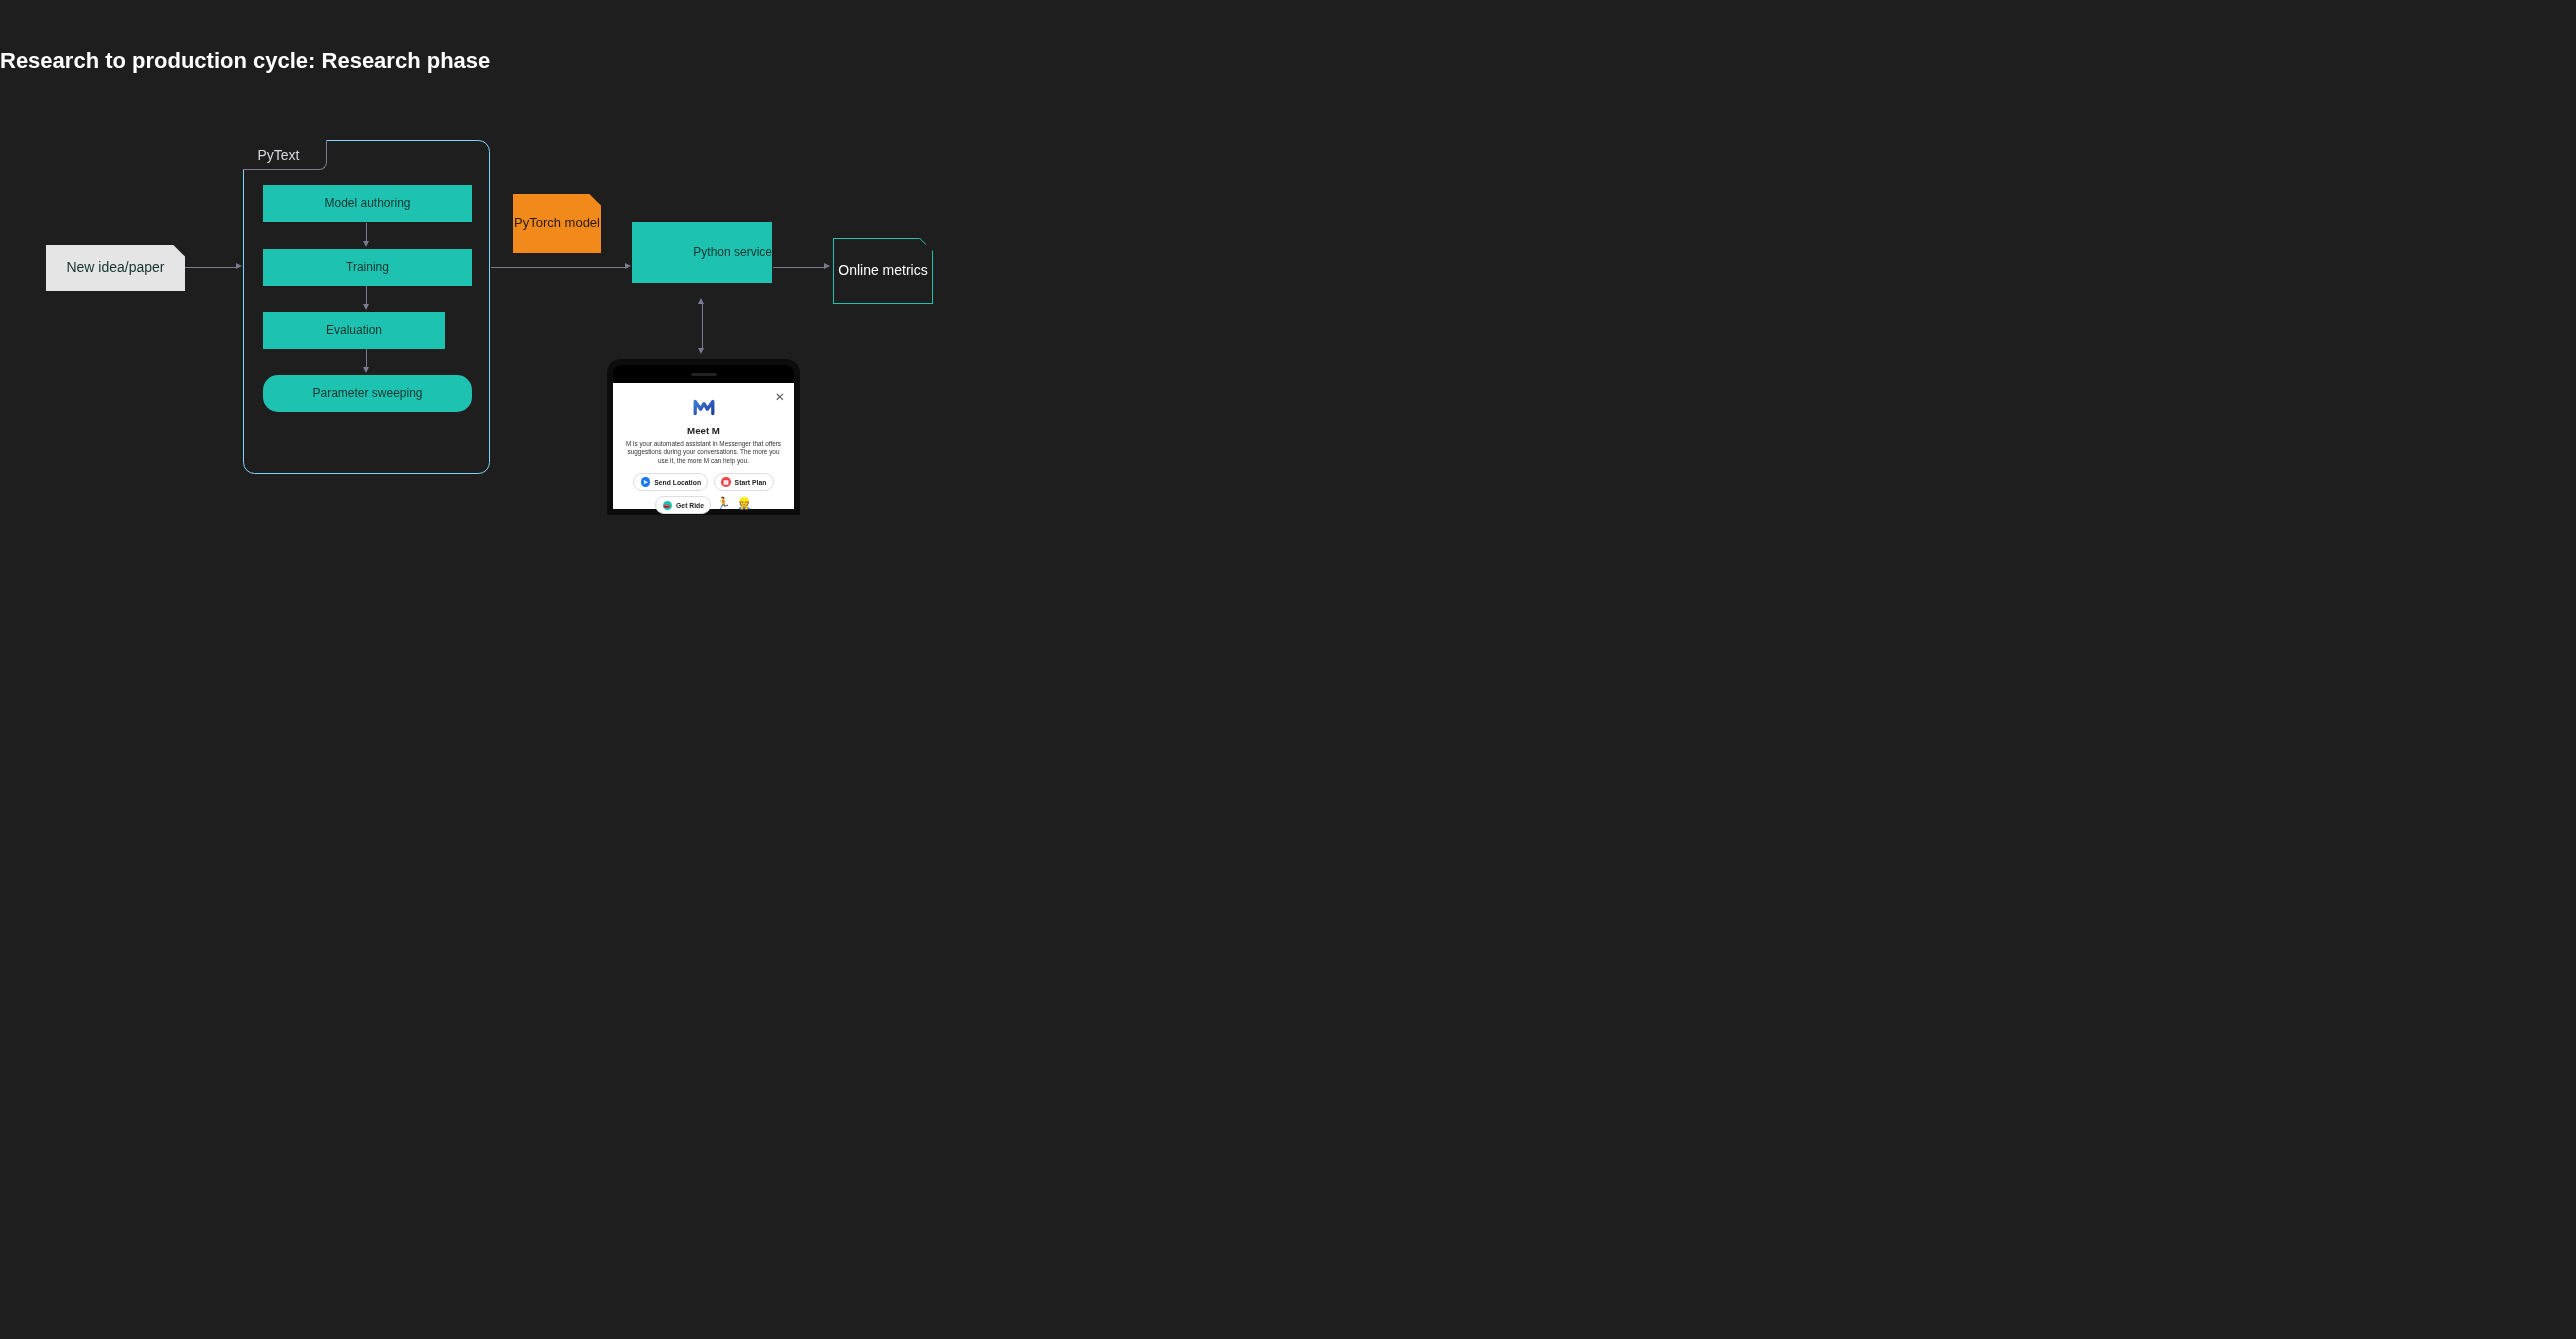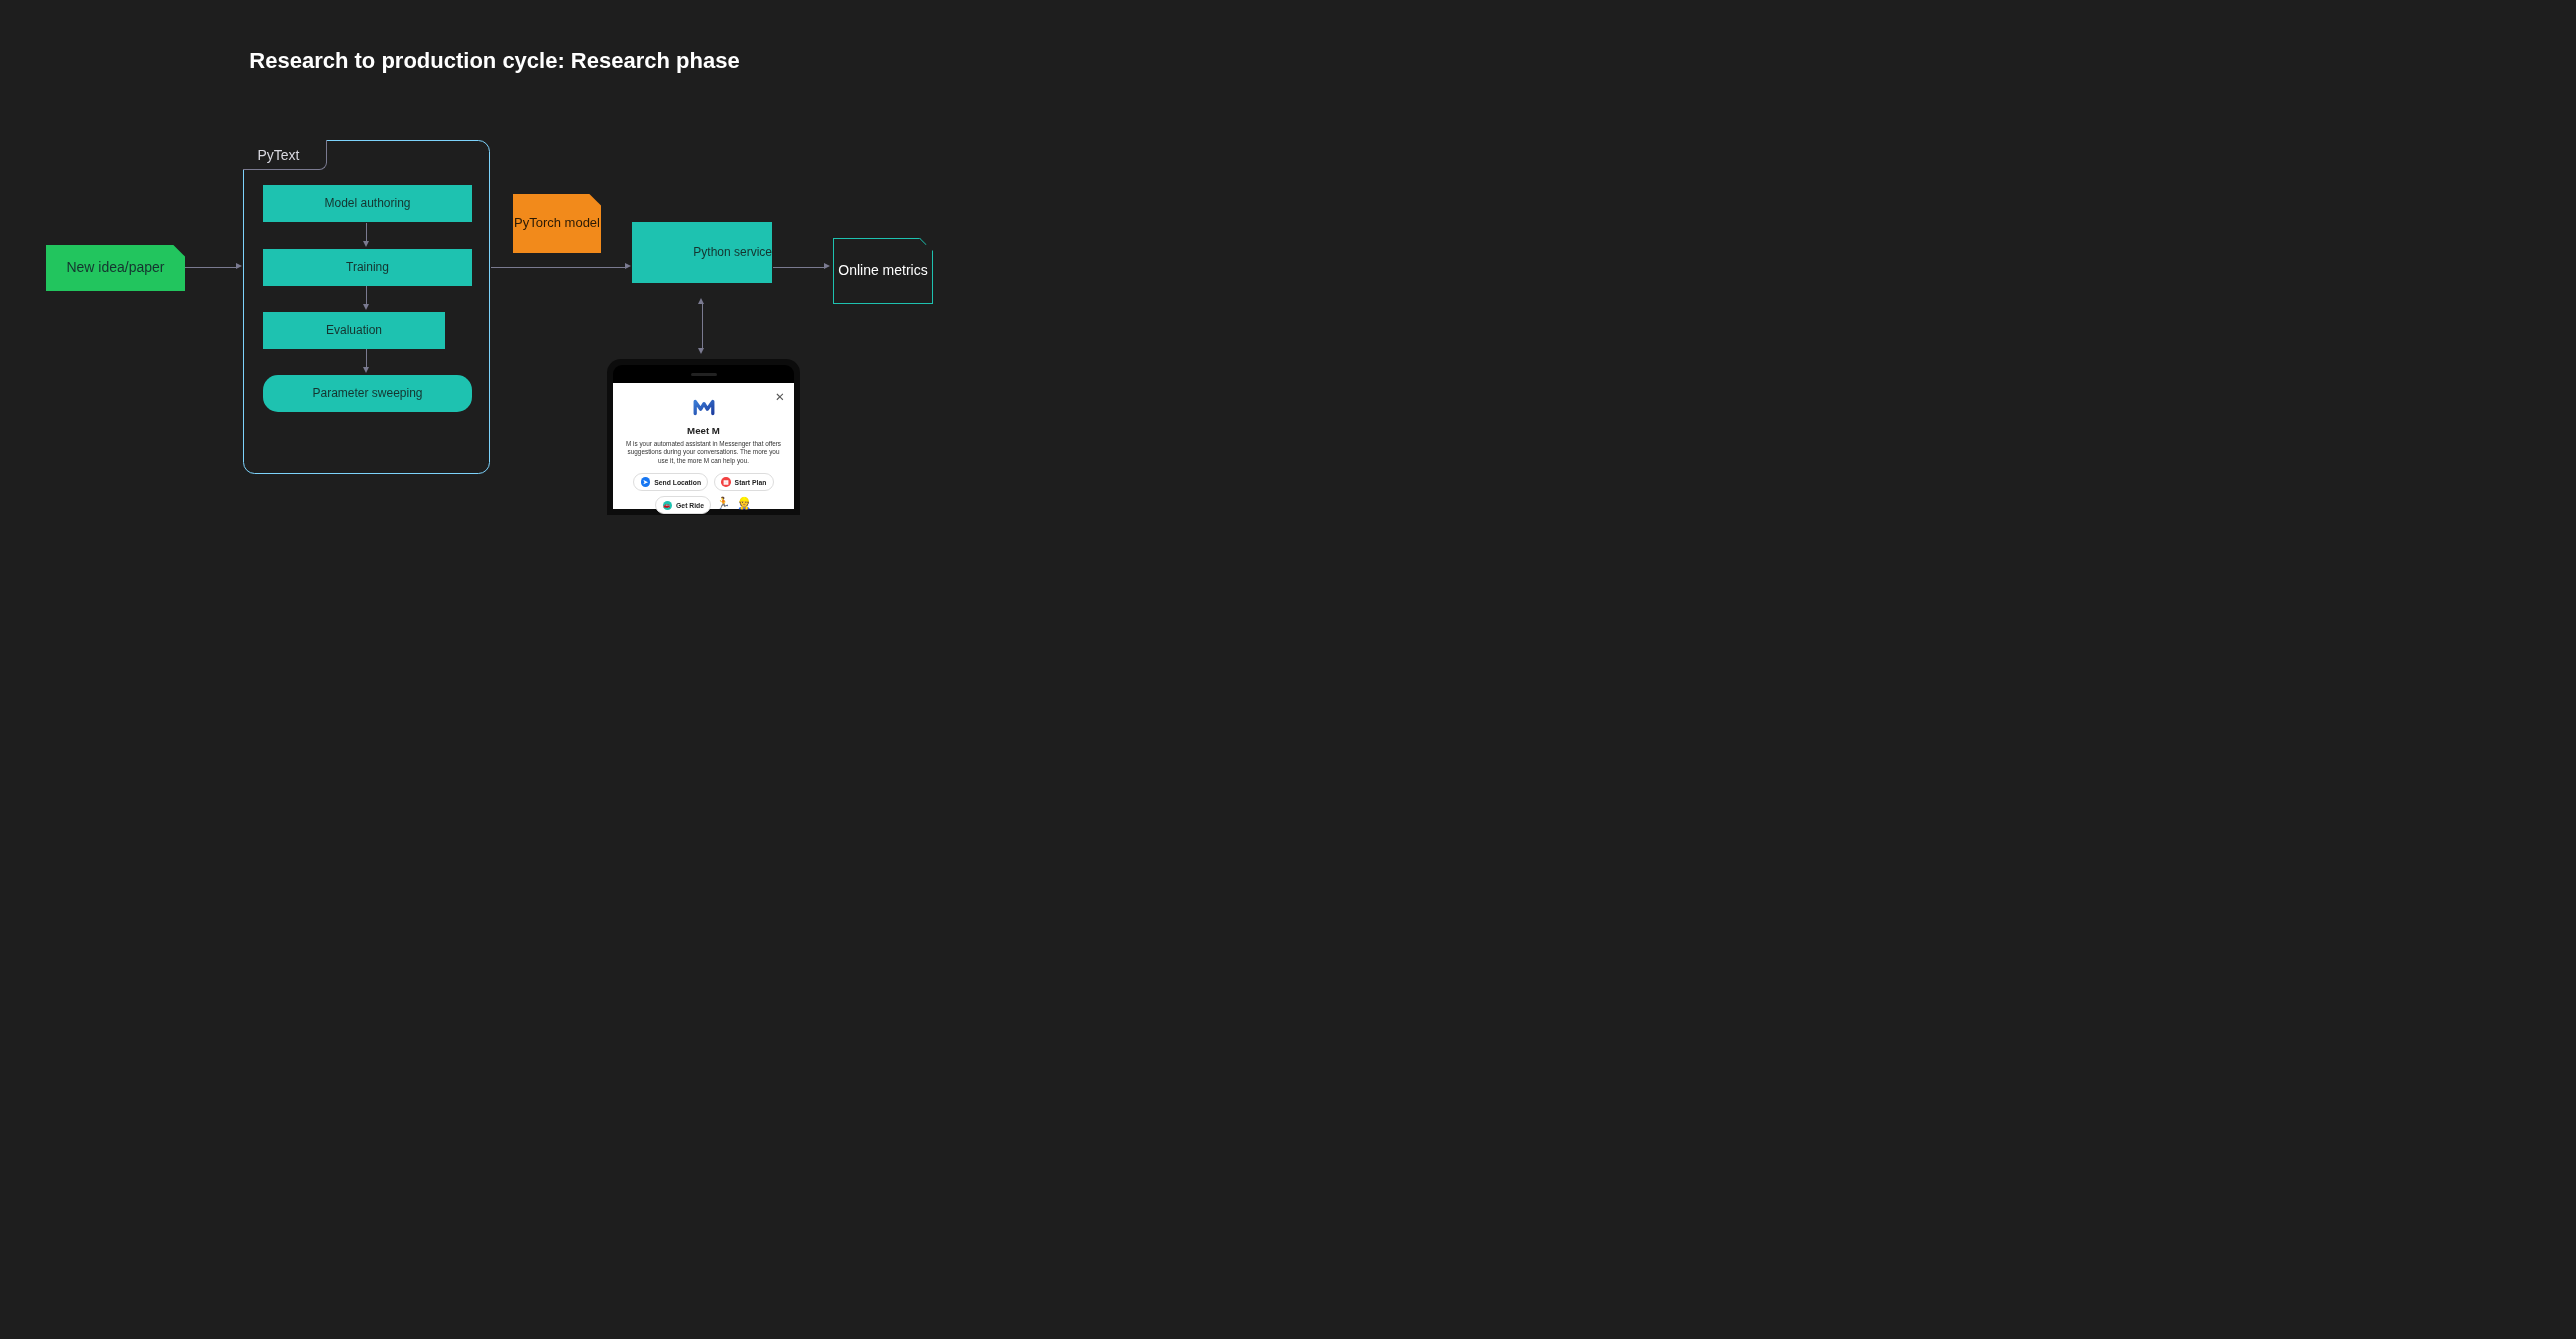--- a/index.html
+++ b/index.html
@@ -10,41 +10,41 @@
     height: 515px;
     position: relative;
     overflow: hidden;
     color: #fff;
   }
   .title {
     position: absolute;
     top: 48px;
     left: 0;
     width: 100%;
-    text-align: center;
+    text-align: left;
     font-size: 22px;
     font-weight: 700;
     color: #fff;
   }
   .node {
     position: absolute;
     display: flex;
     align-items: center;
     justify-content: center;
     text-align: center;
     line-height: 1.25;
   }
   .teal {
     background: #1ec2b0;
     color: #15342f;
     font-size: 12px;
     font-weight: 500;
   }
   .notch-teal {
-    background: #22c55e;
+    background: #e5e5e5;
     color: #15342f;
     font-size: 14px;
     font-weight: 500;
     clip-path: polygon(0 0, calc(100% - 11.6px) 0, 100% 11.6px, 100% 100%, 0 100%);
   }
   .notch-orange {
     background: #f28a1b;
     color: #2a1a05;
     font-size: 13px;
     font-weight: 500;

